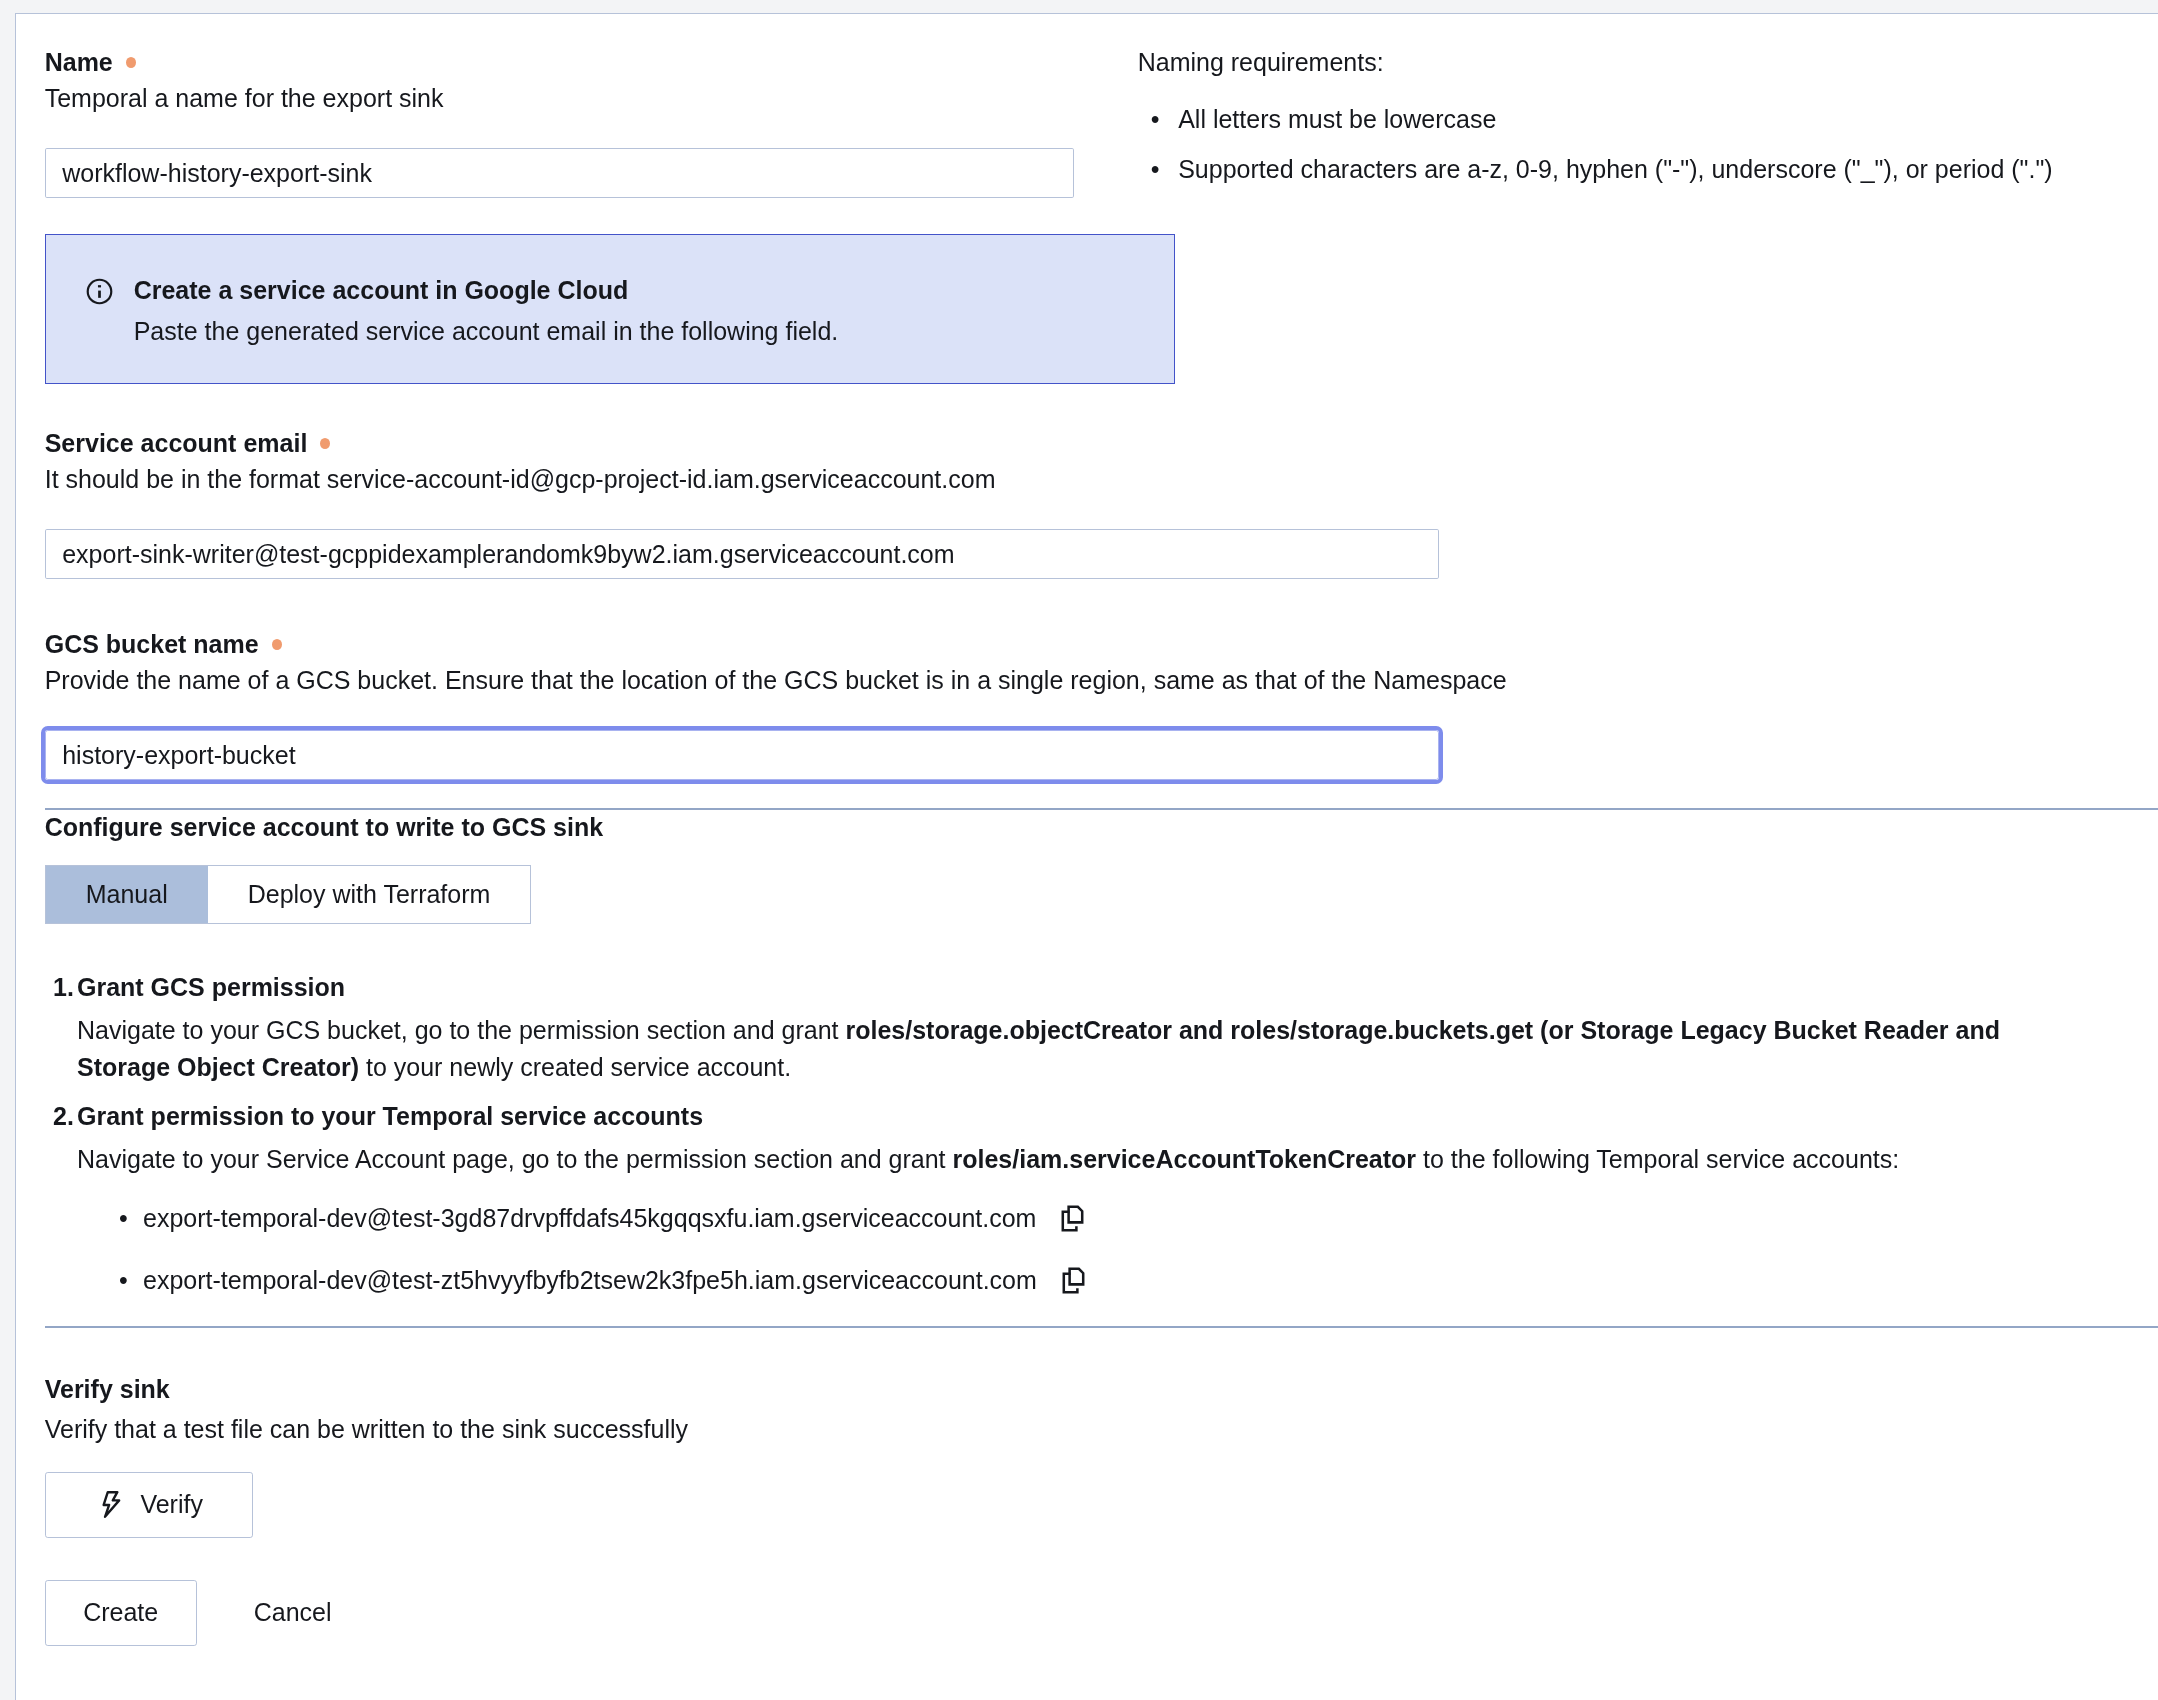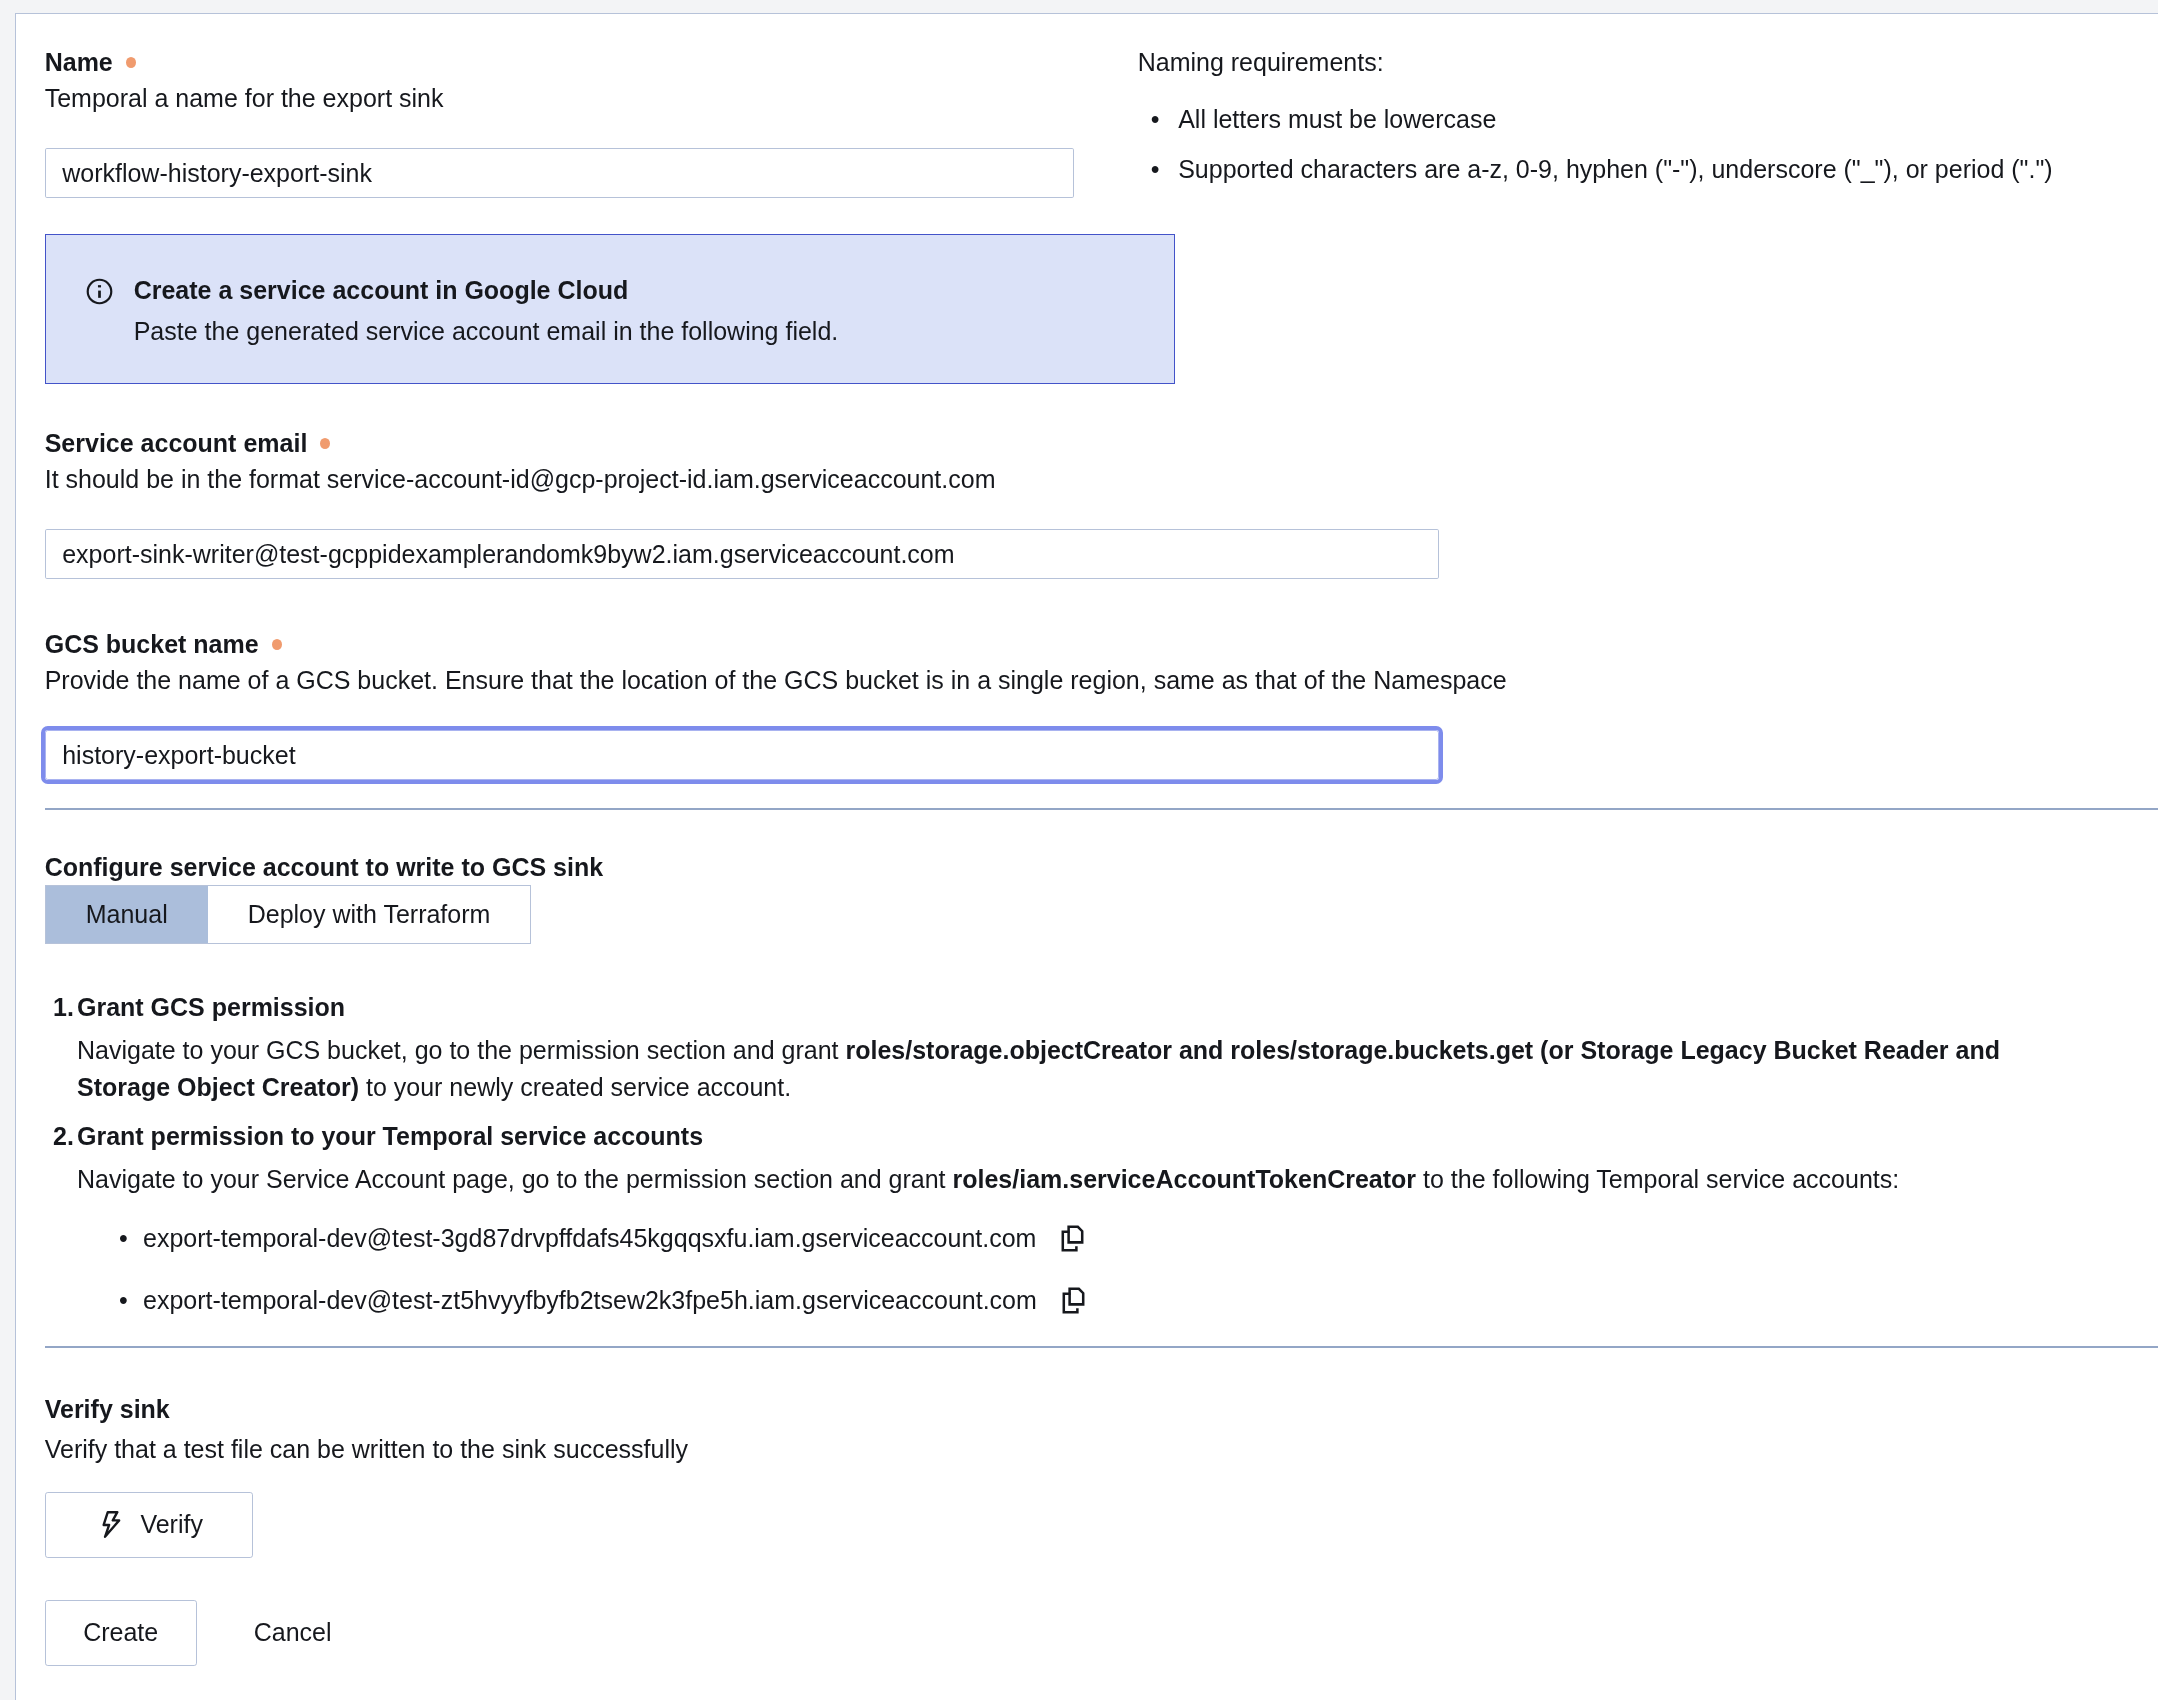--- a/index.html
+++ b/index.html
@@ -63,22 +63,22 @@
     padding: 37px 27.5px 33px 39px;
     display: flex; gap: 20px; align-items: flex-start;
   }
   .banner-title { font-weight: 700; line-height: 37px; }
   .banner-desc { line-height: 37px; margin-top: 3.7px; }
   .info-icon { flex: none; margin-top: 4.6px; }
   .field { margin-top: 42px; }
   .field .text-input { width: 1394px; }
   .divider { border: none; border-top: 2.8px solid var(--divider); margin: 27.5px -55px 0 0; }
   .section-title { font-weight: 700; line-height: 35px; }
-  .configure-title { margin-top: 40px; }
-  .tabs { display: flex; border: 1.8px solid var(--border); width: max-content; background: #3b82f6; }
+  .configure-title { }
+  .tabs { display: flex; margin-top: 20px; border: 1.8px solid var(--border); width: max-content; background: #3b82f6; }
   .tab {
     height: 57px; border: none; background: #fff; cursor: pointer;
     font-family: "Liberation Sans", sans-serif; font-size: 25px; color: var(--text);
     padding: 0 40px; display: flex; align-items: center; justify-content: center;
   }
   .tab.selected { background: var(--selected-tab); }
   .steps { list-style: none; counter-reset: steps; margin: 46px 0 0 8.3px; }
   .steps > li { counter-increment: steps; padding-left: 24px; }
   .steps > li + li { margin-top: 13px; }
   .step-title { font-weight: 700; line-height: 35px; }

